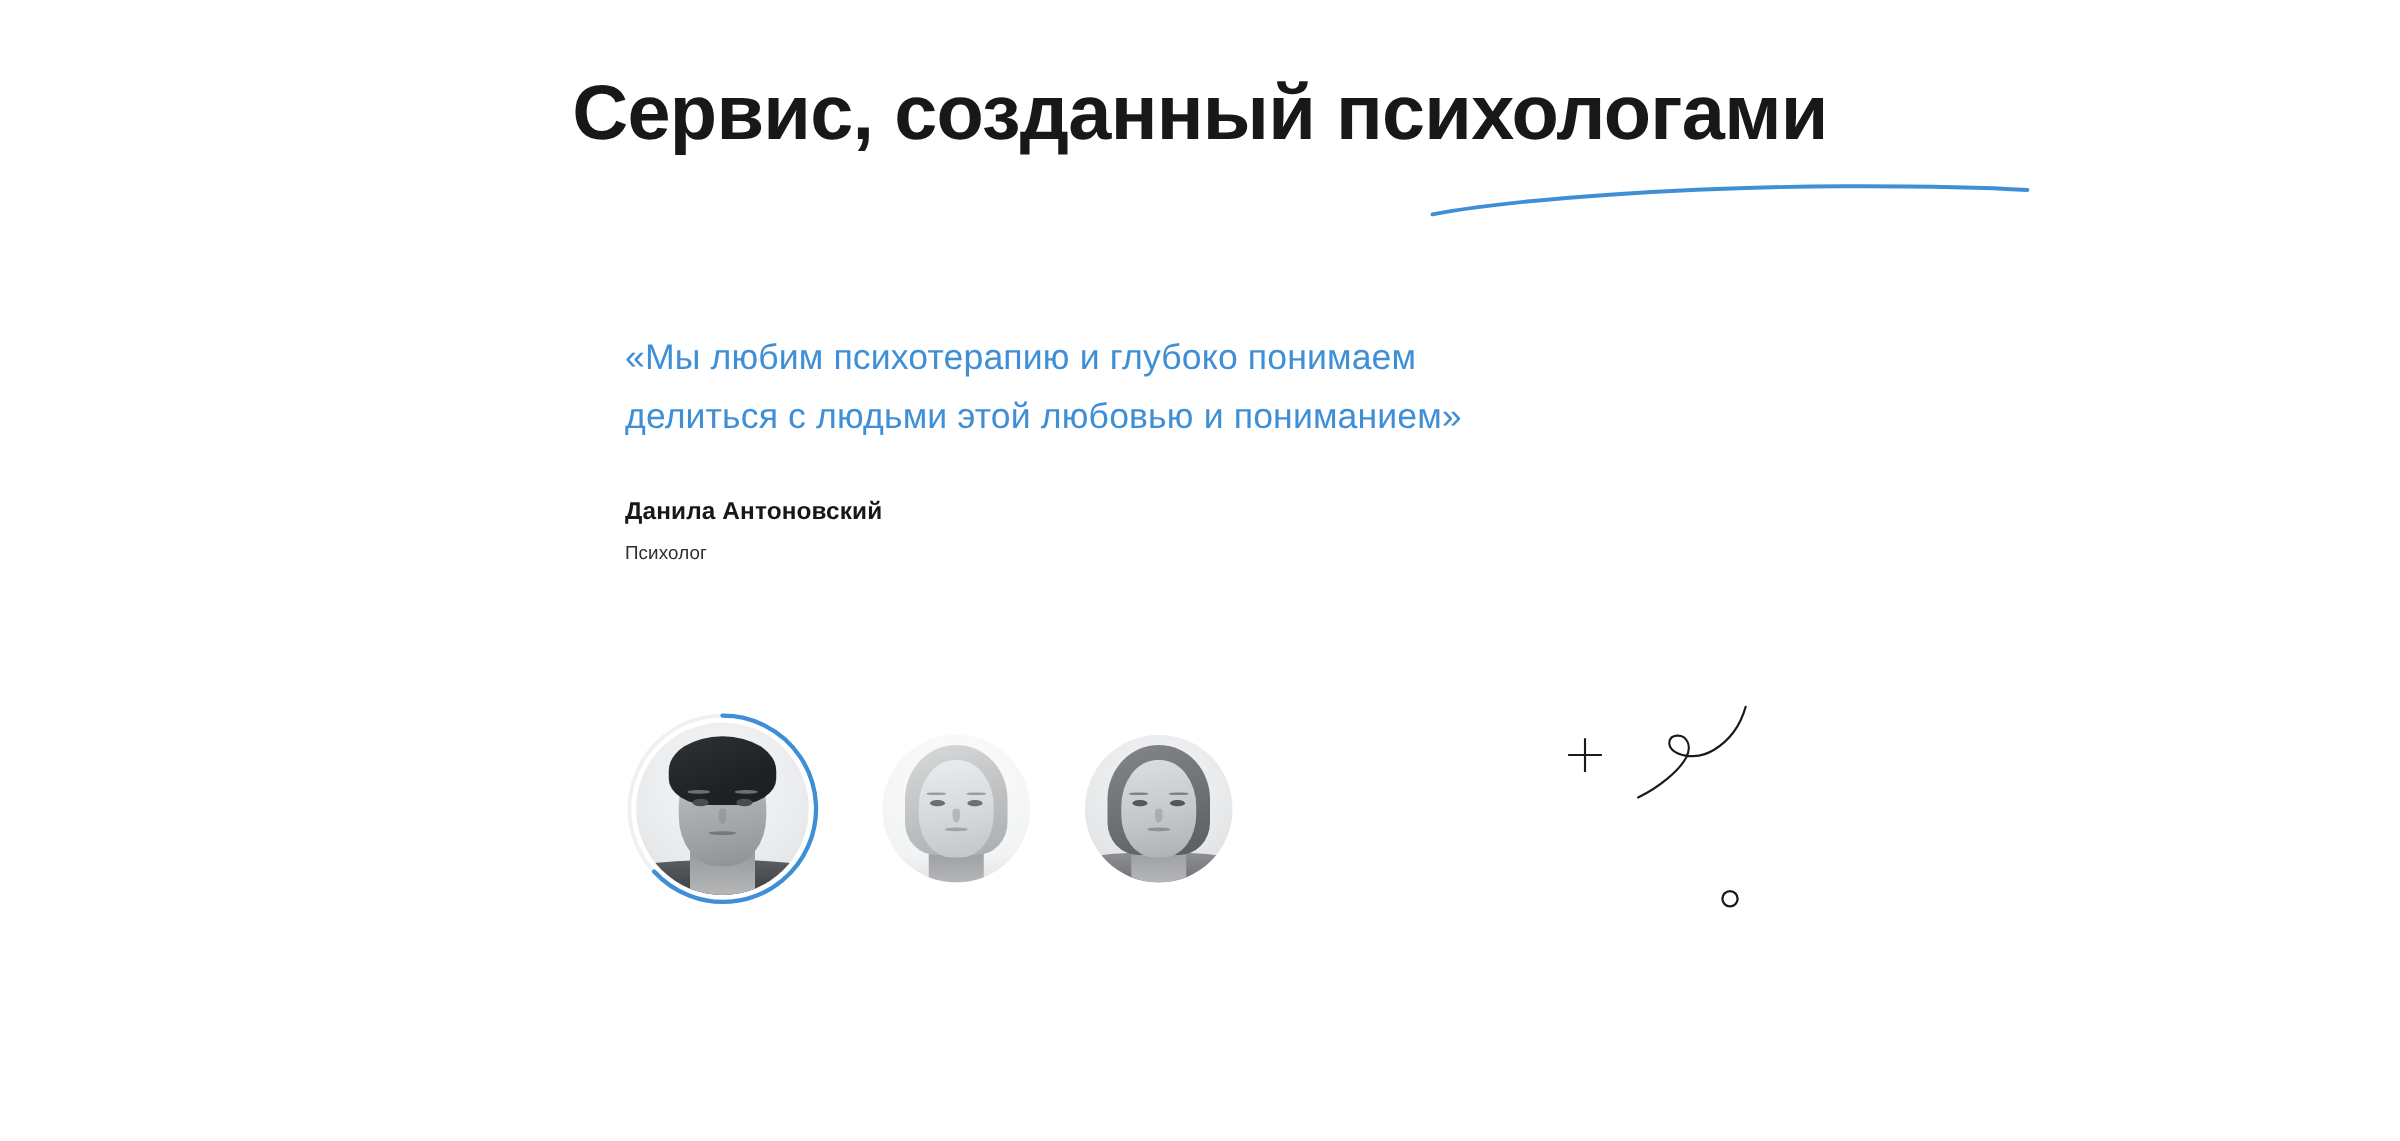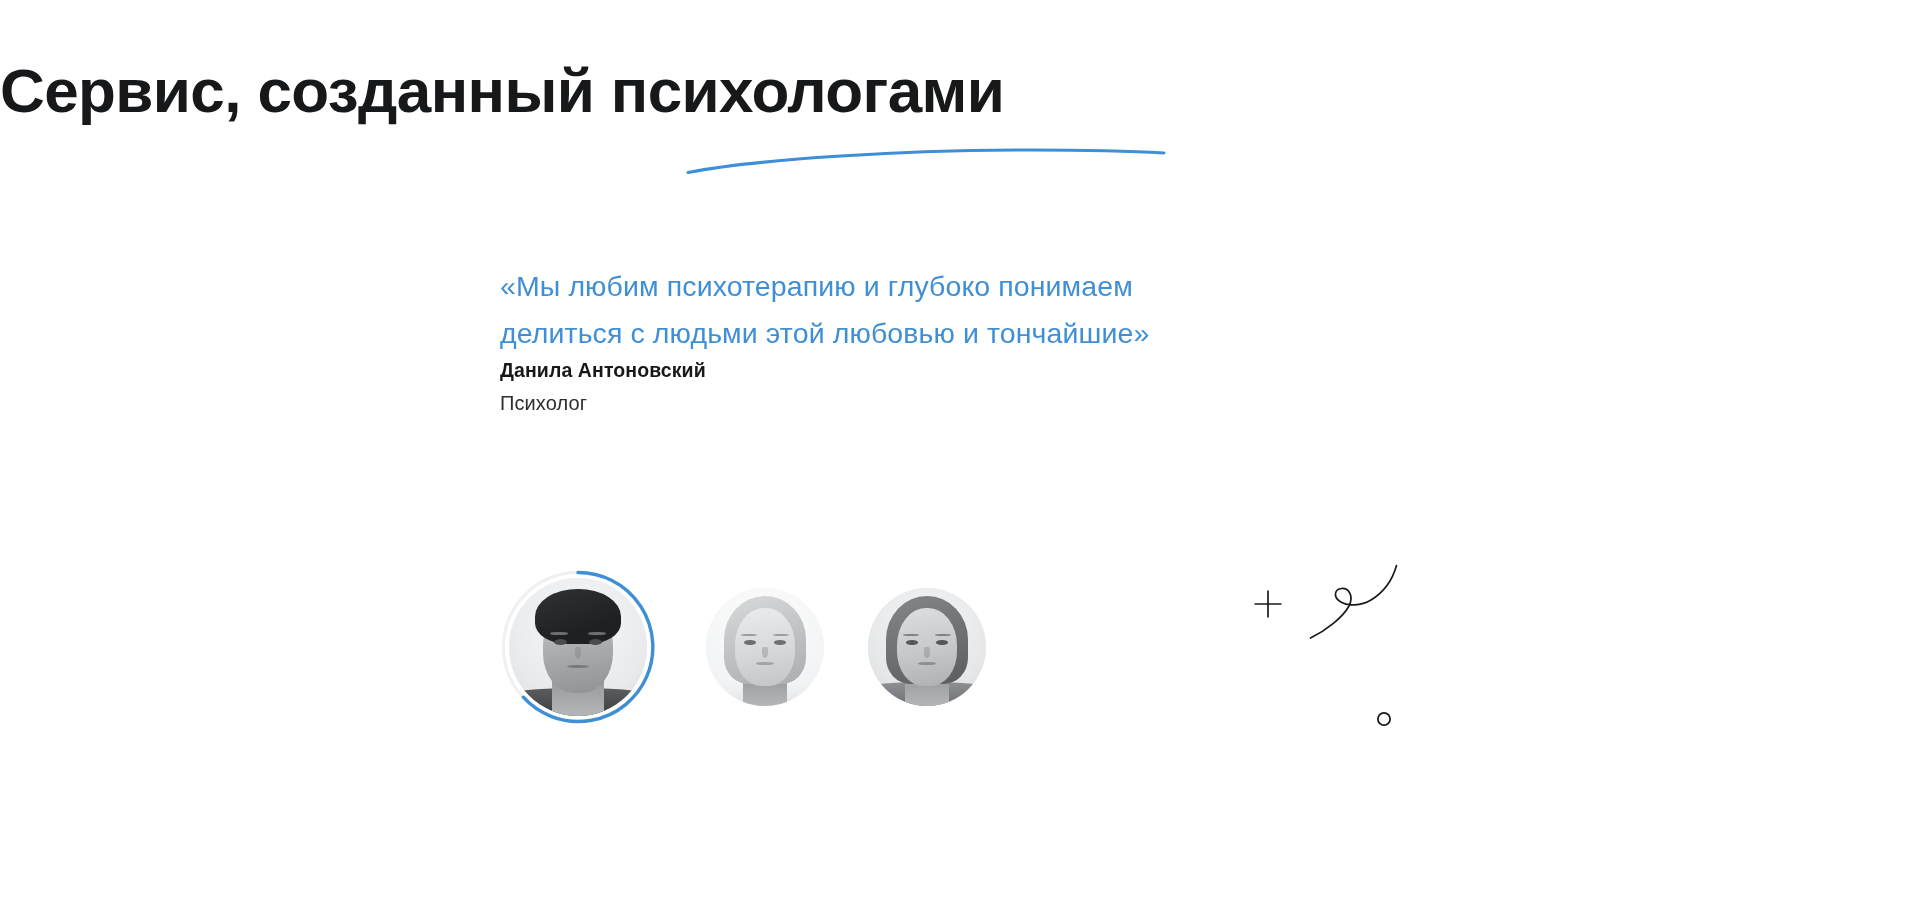--- a/index.html
+++ b/index.html
@@ -24,20 +24,21 @@
     height: 913px;
     background: #ffffff;
   }
 
   
   .heading-wrap {
     position: absolute;
     left: 0;
     top: 58px;
     width: 1920px;
+    text-align: center;
   }
 
   .heading {
     display: inline-block;
     position: relative;
     font-size: 62px;
     line-height: 1.08;
     font-weight: 700;
     letter-spacing: -0.6px;
     color: #17181a;
@@ -66,30 +67,31 @@
     font-size: 28.5px;
     line-height: 47px;
     font-weight: 400;
     color: #3f8fd6;
     letter-spacing: 0.1px;
   }
 
   .quote-line { display: block; white-space: nowrap; }
 
   .author {
+    margin-top: 39px;
     font-size: 19.5px;
     line-height: 26px;
     font-weight: 700;
     color: #17181a;
     letter-spacing: 0.1px;
   }
 
   .role {
     margin-top: 8px;
-    font-size: 20px;
+    font-size: 15px;
     line-height: 25px;
     font-weight: 400;
     color: #2c2e30;
     letter-spacing: 0.1px;
   }
 
   
   .avatars {
     position: absolute;
     left: 500px;
@@ -259,21 +261,21 @@
         <svg width="480" height="34" viewBox="0 0 480 34" fill="none" xmlns="http://www.w3.org/2000/svg">
           <path d="M2 28.5 C 70 15.5, 210 6.5, 330 6.0 C 400 5.8, 448 7.2, 478 9.0" stroke="#3f8fd6" stroke-width="3.1" stroke-linecap="round" fill="none"></path>
         </svg>
       </span>
     </h1>
   </div>
 
   <div class="quote-block">
     <blockquote class="quote">
       <span class="quote-line">«Мы любим психотерапию и глубоко понимаем</span>
-      <span class="quote-line">делиться с людьми этой любовью и тончайшие»</span>
+      <span class="quote-line">делиться с людьми этой любовью и пониманием»</span>
     </blockquote>
 
     <div class="author">Данила Антоновский</div>
     <div class="role">Психолог</div>
   </div>
 
   <div class="avatars">
 
     <div class="avatar is-active">
       <div class="photo">

